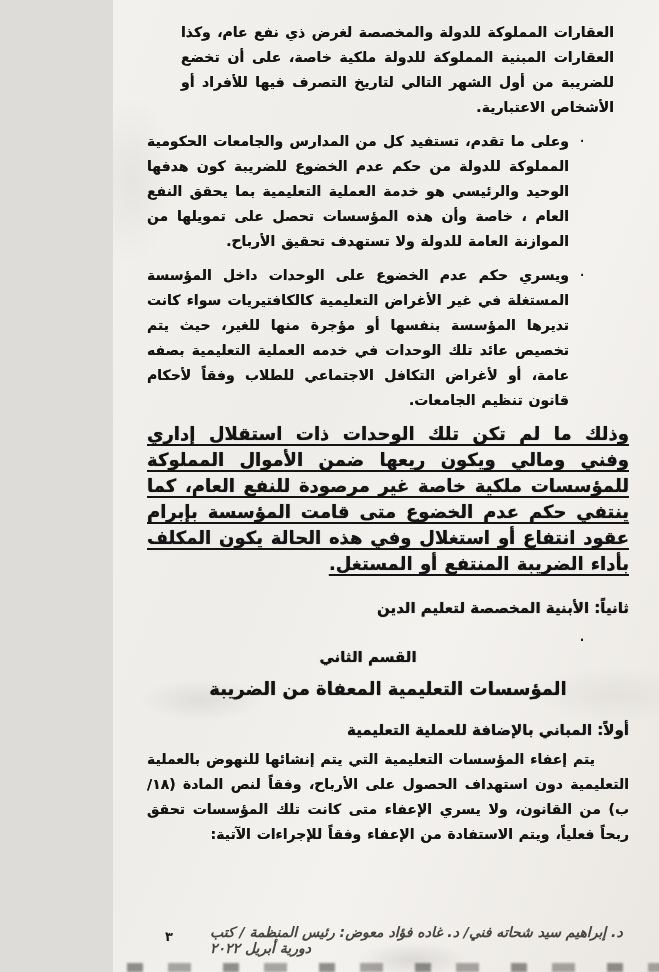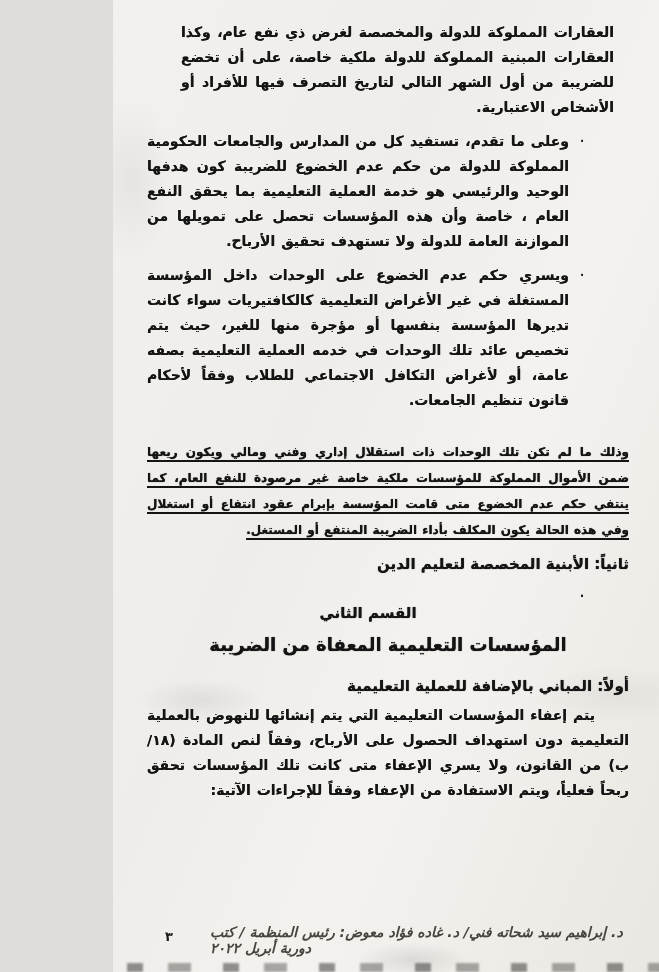--- a/index.html
+++ b/index.html
@@ -27,26 +27,26 @@
     margin:0;font-size:14px;font-weight:700;line-height:25px;
     text-align:justify;word-spacing:1px;
     text-shadow:0 0 .6px rgba(10,10,10,.8);
   }
   .intro{padding-right:15px;padding-left:34px;}
   .bullet-item{position:relative;padding-right:60px;margin-top:9px;}
   .bullet-item .bullet{
     position:absolute;right:44px;top:-1px;font-size:18px;line-height:25px;
   }
   .emphasized{
-    margin-top:26px;font-size:12px;line-height:26px;font-weight:800;
+    margin-top:8px;font-size:18px;line-height:26px;font-weight:800;
     text-decoration:underline;text-decoration-thickness:1.6px;text-underline-offset:4px;
     text-shadow:0 0 .7px rgba(0,0,0,.9);
   }
   .heading{
-    margin:10px 0 0 0;font-size:15px;font-weight:900;line-height:22px;
+    margin:20px 0 0 0;font-size:15px;font-weight:900;line-height:22px;
     text-shadow:0 0 .8px rgba(0,0,0,.95);
   }
   .center-title{
     margin:28px 40px 0 0;font-size:15px;font-weight:900;text-align:center;
     line-height:20px;text-shadow:0 0 .8px rgba(0,0,0,.95);
   }
   .center-subtitle{
     margin:12px 0 0 0;font-size:18px;font-weight:900;text-align:center;
     line-height:20px;text-shadow:0 0 .8px rgba(0,0,0,.95);
   }

